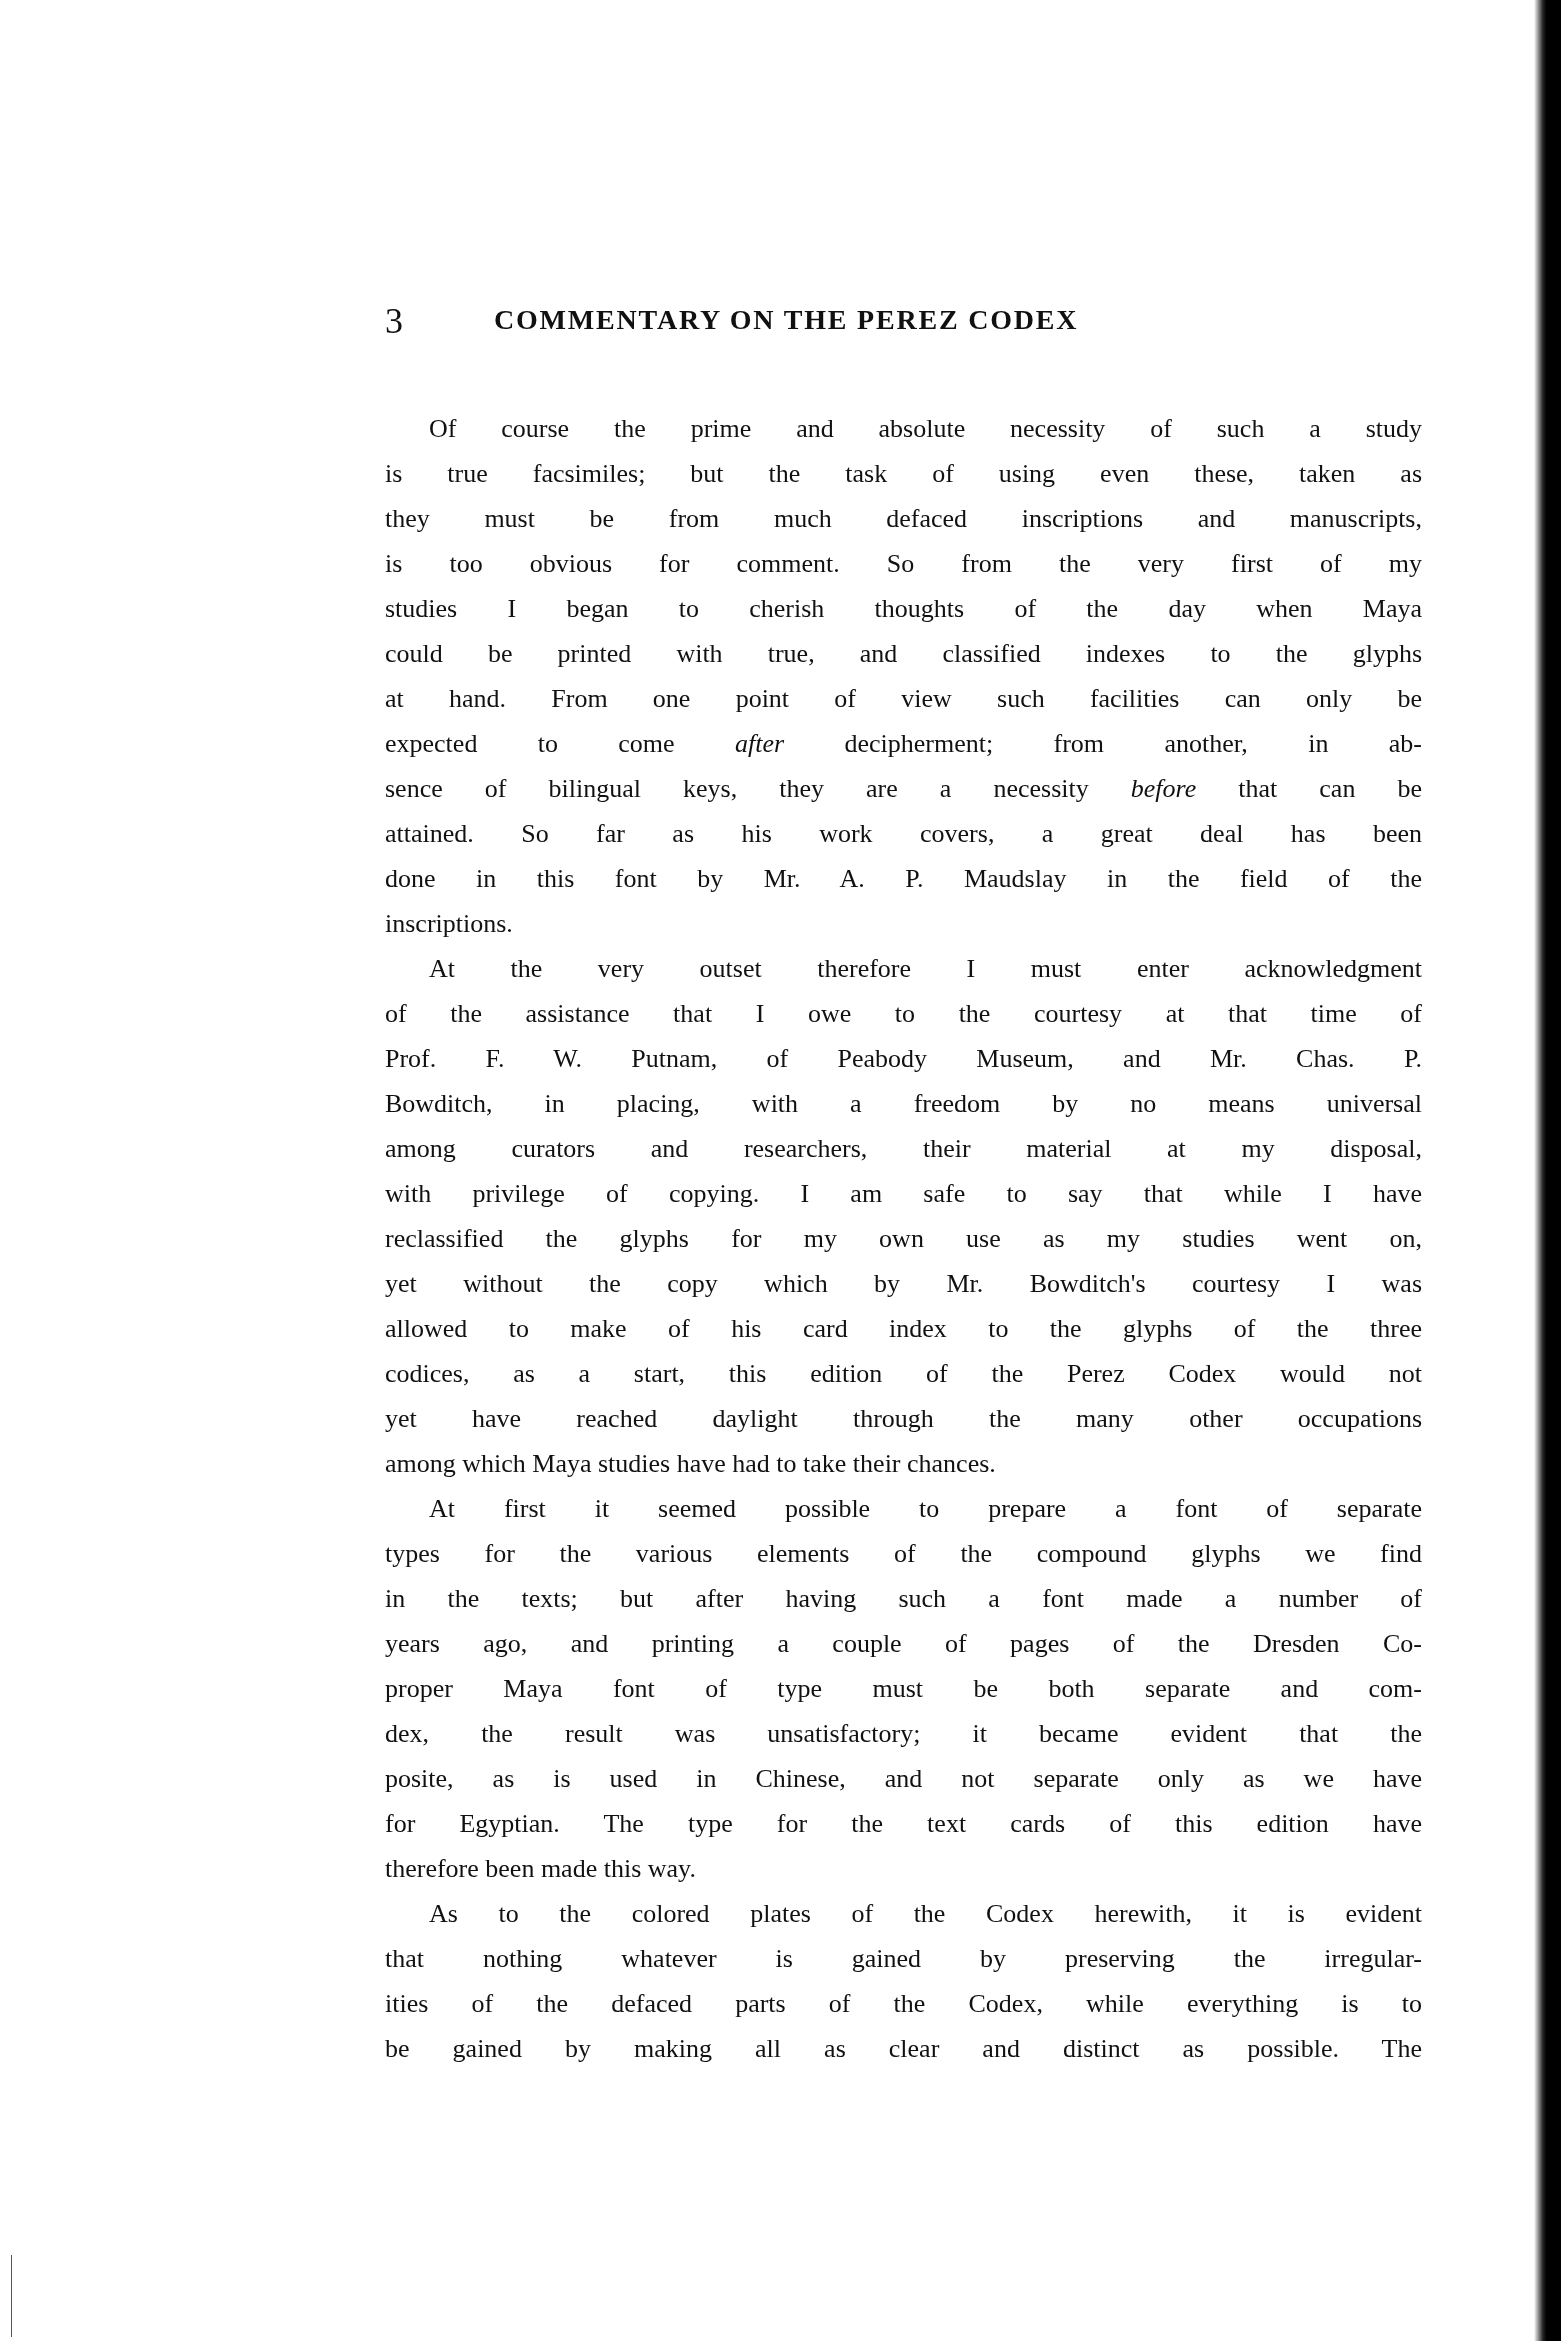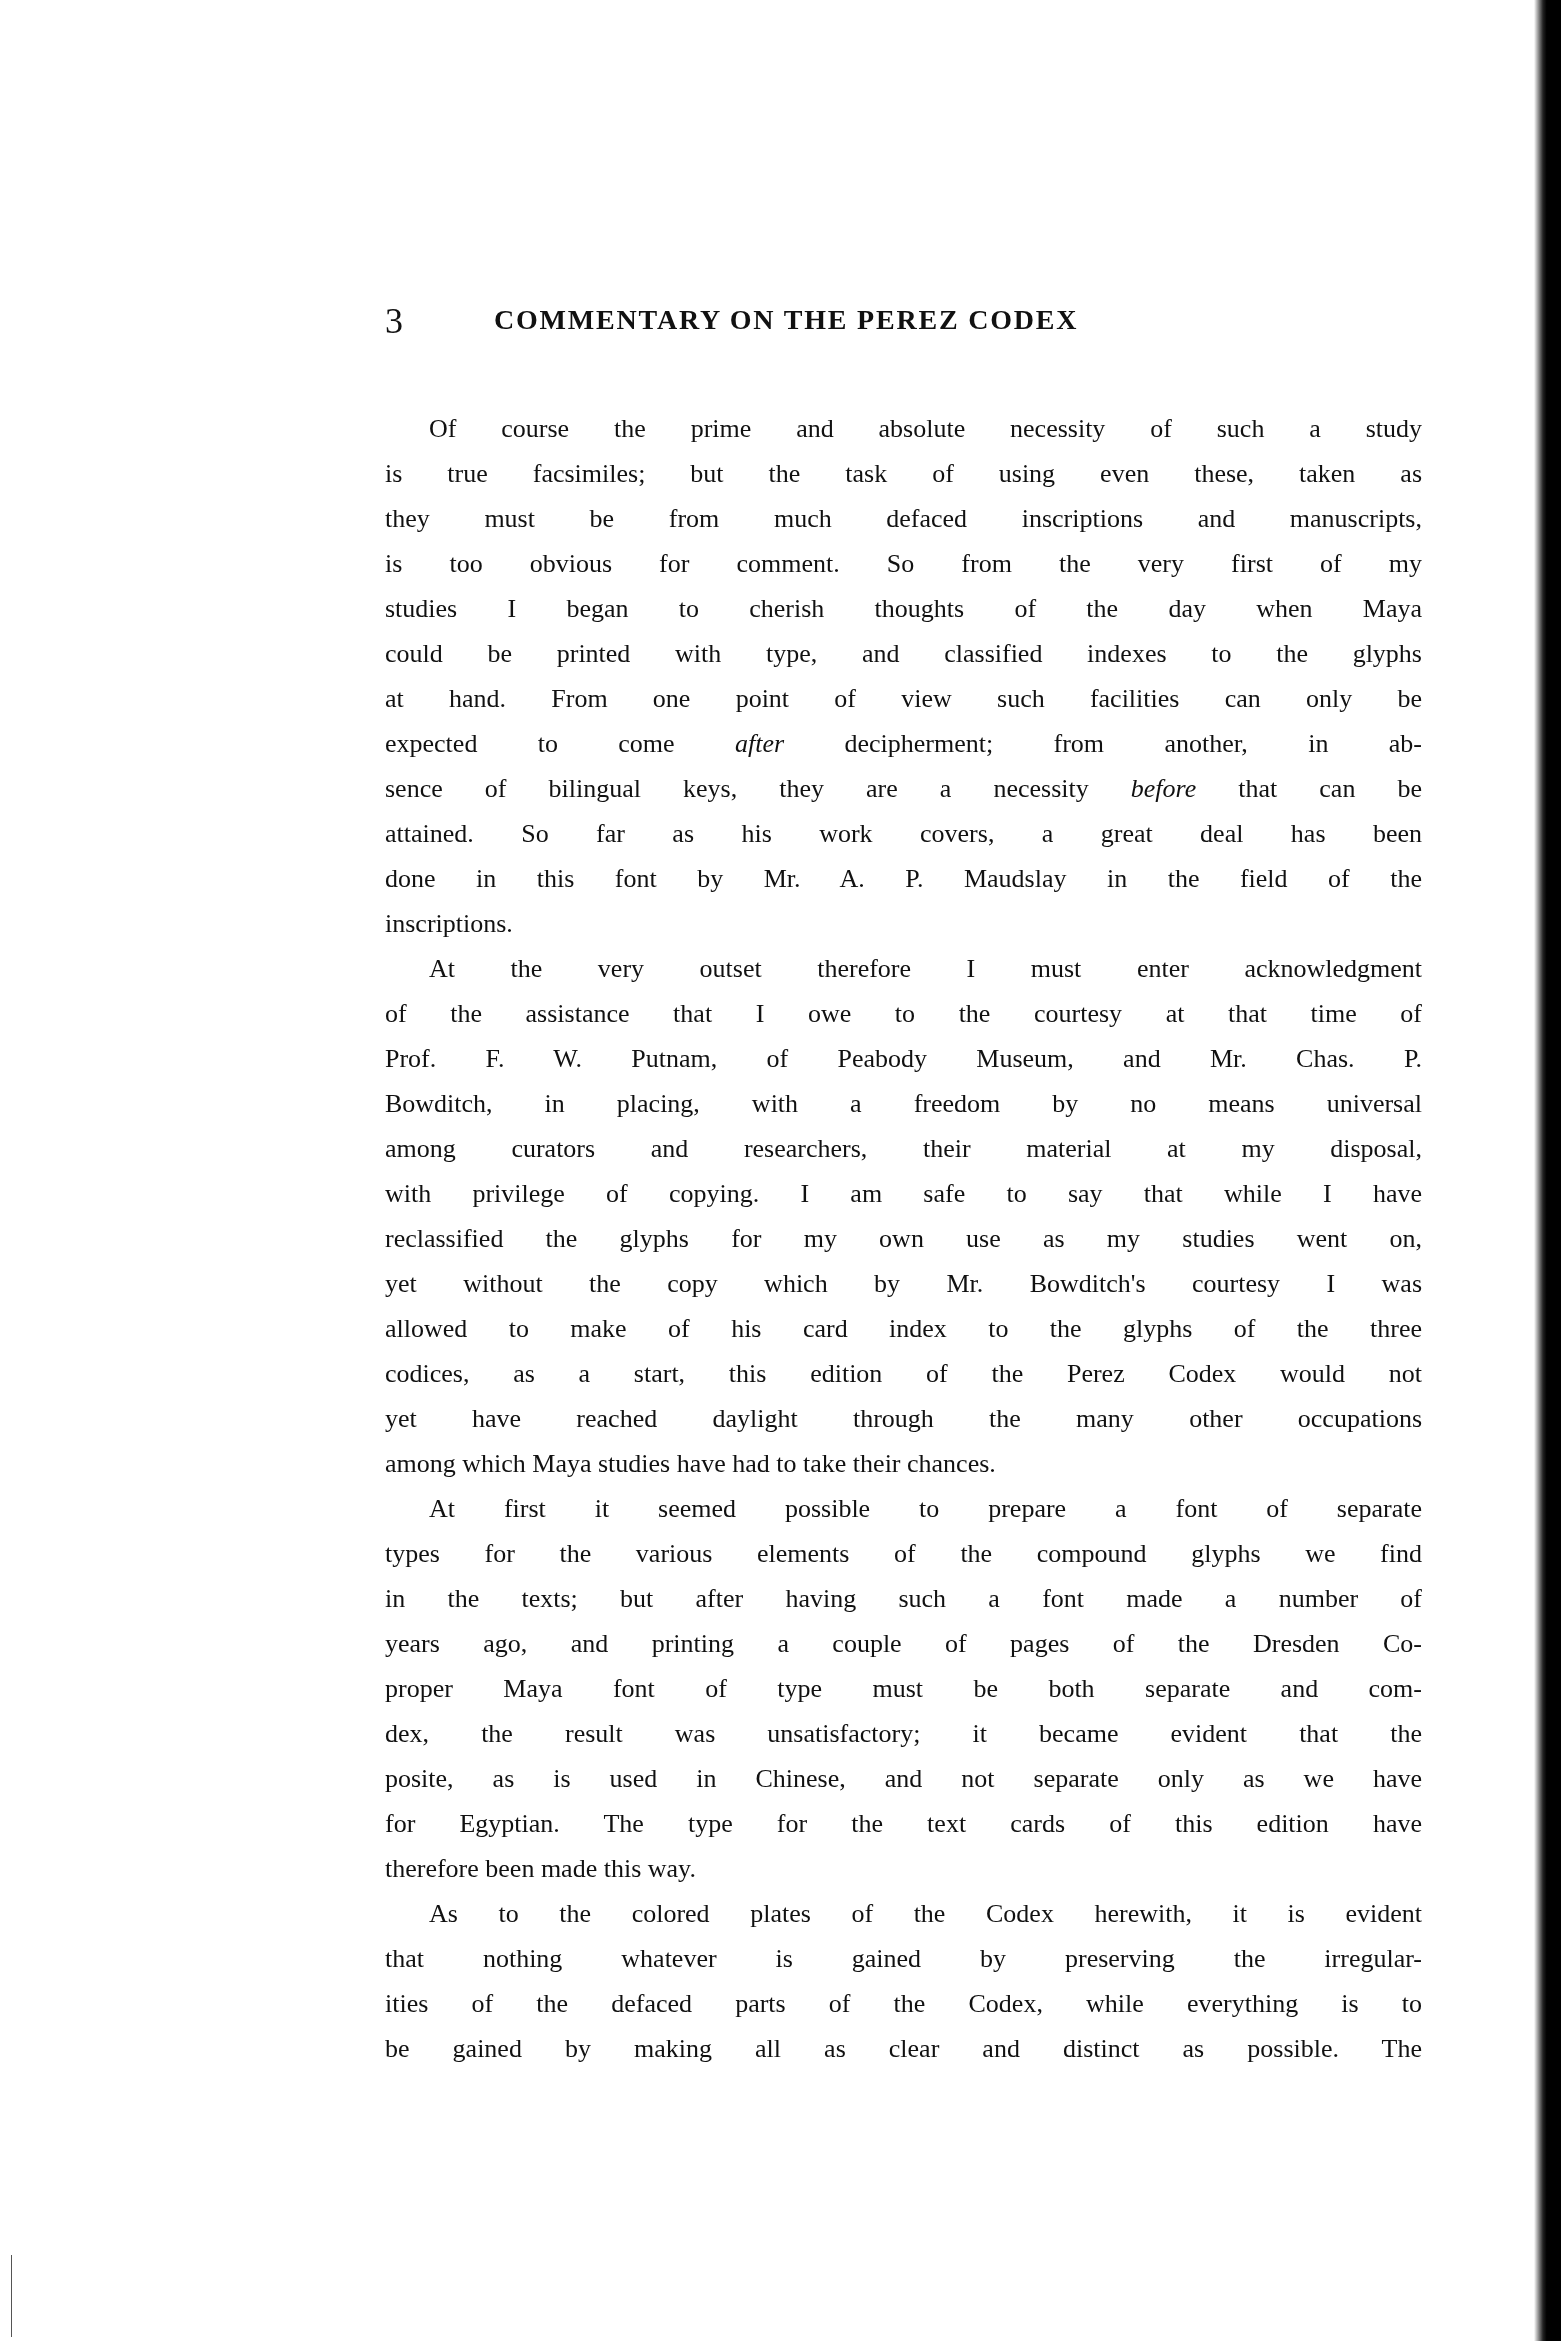--- a/index.html
+++ b/index.html
@@ -27,21 +27,21 @@
   <span class="running-head">Commentary on the Perez Codex</span>
 </div>
 
 <div class="body" id="body">
     <div>
       <span class="line indent">Of course the prime and absolute necessity of such a study</span>
       <span class="line">is true facsimiles; but the task of using even these, taken as</span>
       <span class="line">they must be from much defaced inscriptions and manuscripts,</span>
       <span class="line">is too obvious for comment. So from the very first of my</span>
       <span class="line">studies I began to cherish thoughts of the day when Maya</span>
-      <span class="line">could be printed with type, and classified indexes to the glyphs</span>
+      <span class="line">could be printed with true, and classified indexes to the glyphs</span>
       <span class="line">at hand. From one point of view such facilities can only be</span>
       <span class="line">expected to come <em>after</em> decipherment; from another, in ab-</span>
       <span class="line">sence of bilingual keys, they are a necessity <em>before</em> that can be</span>
       <span class="line">attained. So far as his work covers, a great deal has been</span>
       <span class="line">done in this font by Mr. A. P. Maudslay in the field of the</span>
       <span class="line last">inscriptions.</span>
     </div>
     <div>
       <span class="line indent">At the very outset therefore I must enter acknowledgment</span>
       <span class="line">of the assistance that I owe to the courtesy at that time of</span>

